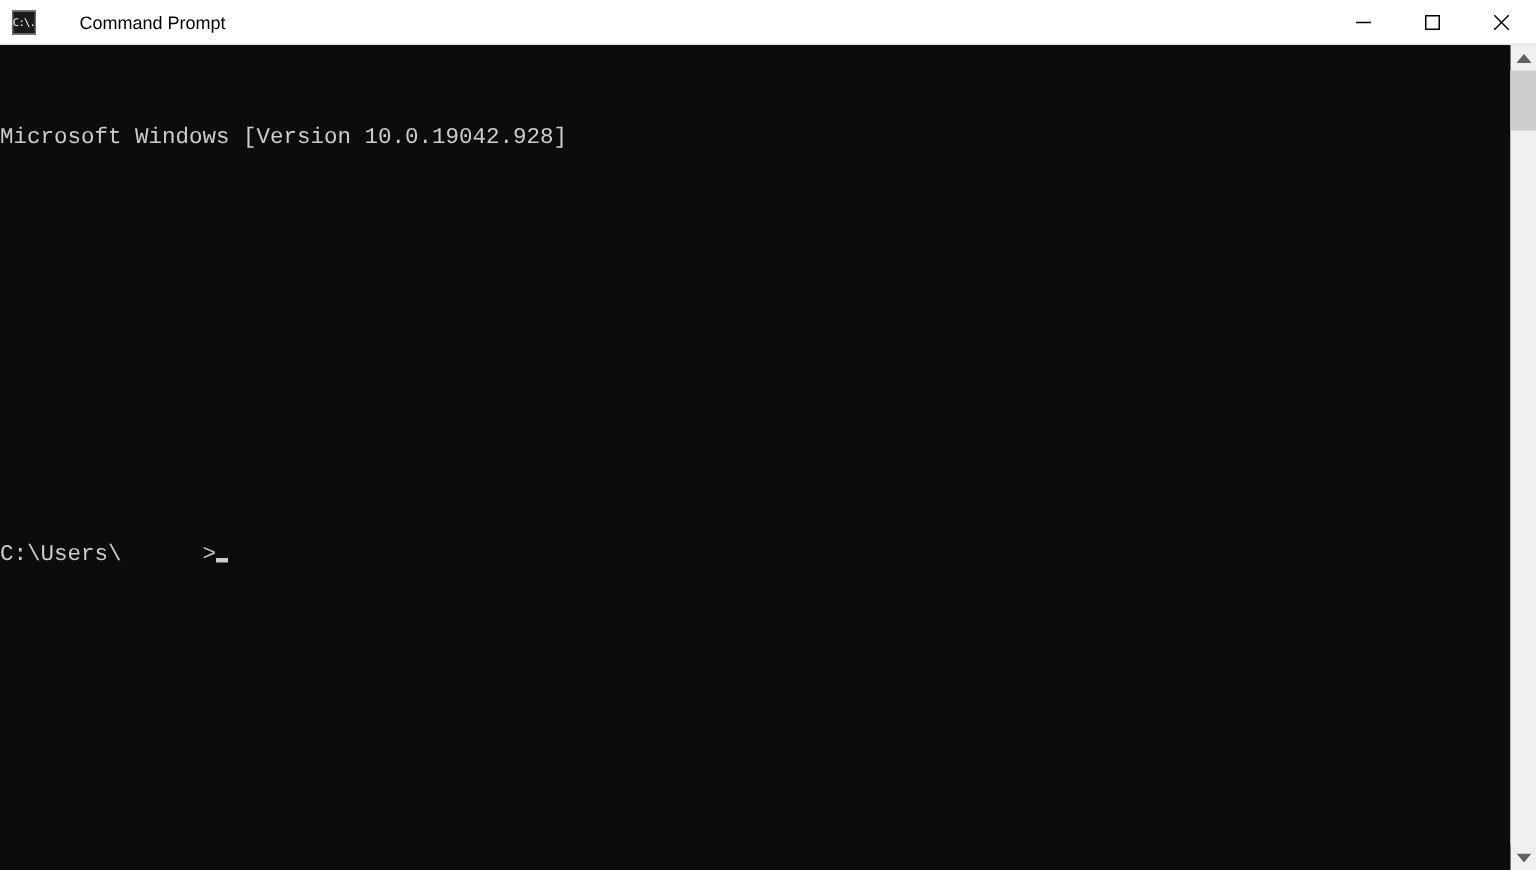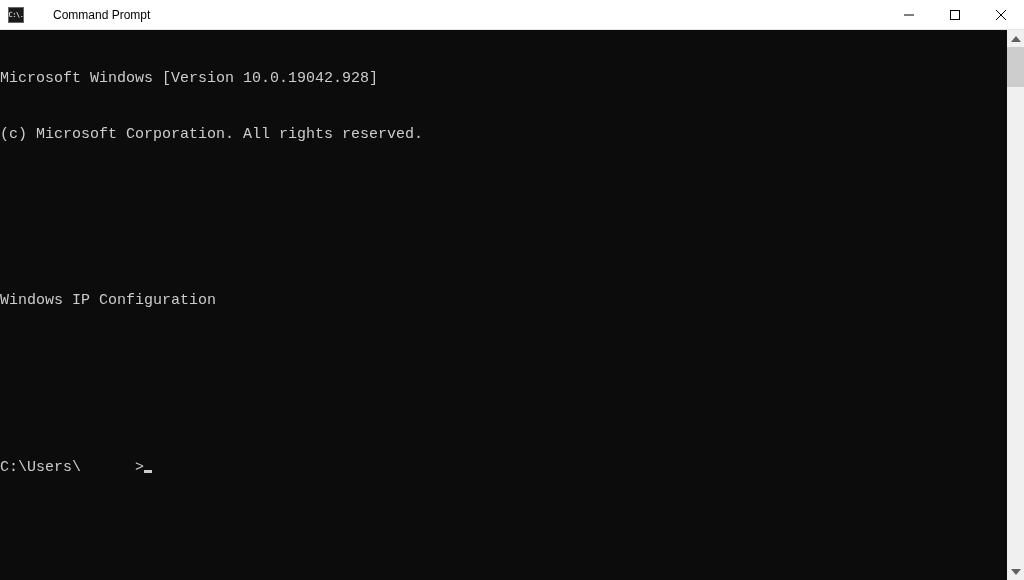--- a/index.html
+++ b/index.html
@@ -66,21 +66,21 @@
       height: calc(100% - 30px);
       background: #0c0c0c;
     }
     .terminal {
       flex: 1;
       background: #0c0c0c;
       color: #cccccc;
       font-family: Consolas, "Courier New", monospace;
       font-size: 15px;
       line-height: 18.5px;
-      padding: 3px 0 0 0;
+      padding: 16px 0 0 0;
       white-space: pre;
       overflow: hidden;
     }
     .terminal .line {
       min-height: 18.5px;
     }
     .cursor {
       display: inline-block;
       width: 8px;
       height: 3px;
@@ -140,24 +140,22 @@
           <line x1="0" y1="0" x2="10" y2="10"></line>
           <line x1="10" y1="0" x2="0" y2="10"></line>
         </svg>
     </div>
   </div>
 </div>
 
 <div class="terminal-wrap">
   <div class="terminal">
     <div class="line">Microsoft Windows [Version 10.0.19042.928]</div>
-    <div class="line">(c) Microsoft Corporation. All rights reserved.</div>
     <div class="line"></div>
     <div class="line"></div>
-    <div class="line">Windows IP Configuration</div>
     <div class="line"></div>
     <div class="line"></div>
     <div class="line"><span>C:\Users\      &gt;</span><span class="cursor"></span></div>
   </div>
   <div class="scrollbar">
     <div class="sb-arrow">
       <svg width="10" height="6" viewBox="0 0 10 6">
           <path d="M0 6 L5 0 L10 6 Z" fill="#606060"></path>
         </svg>
     </div>

